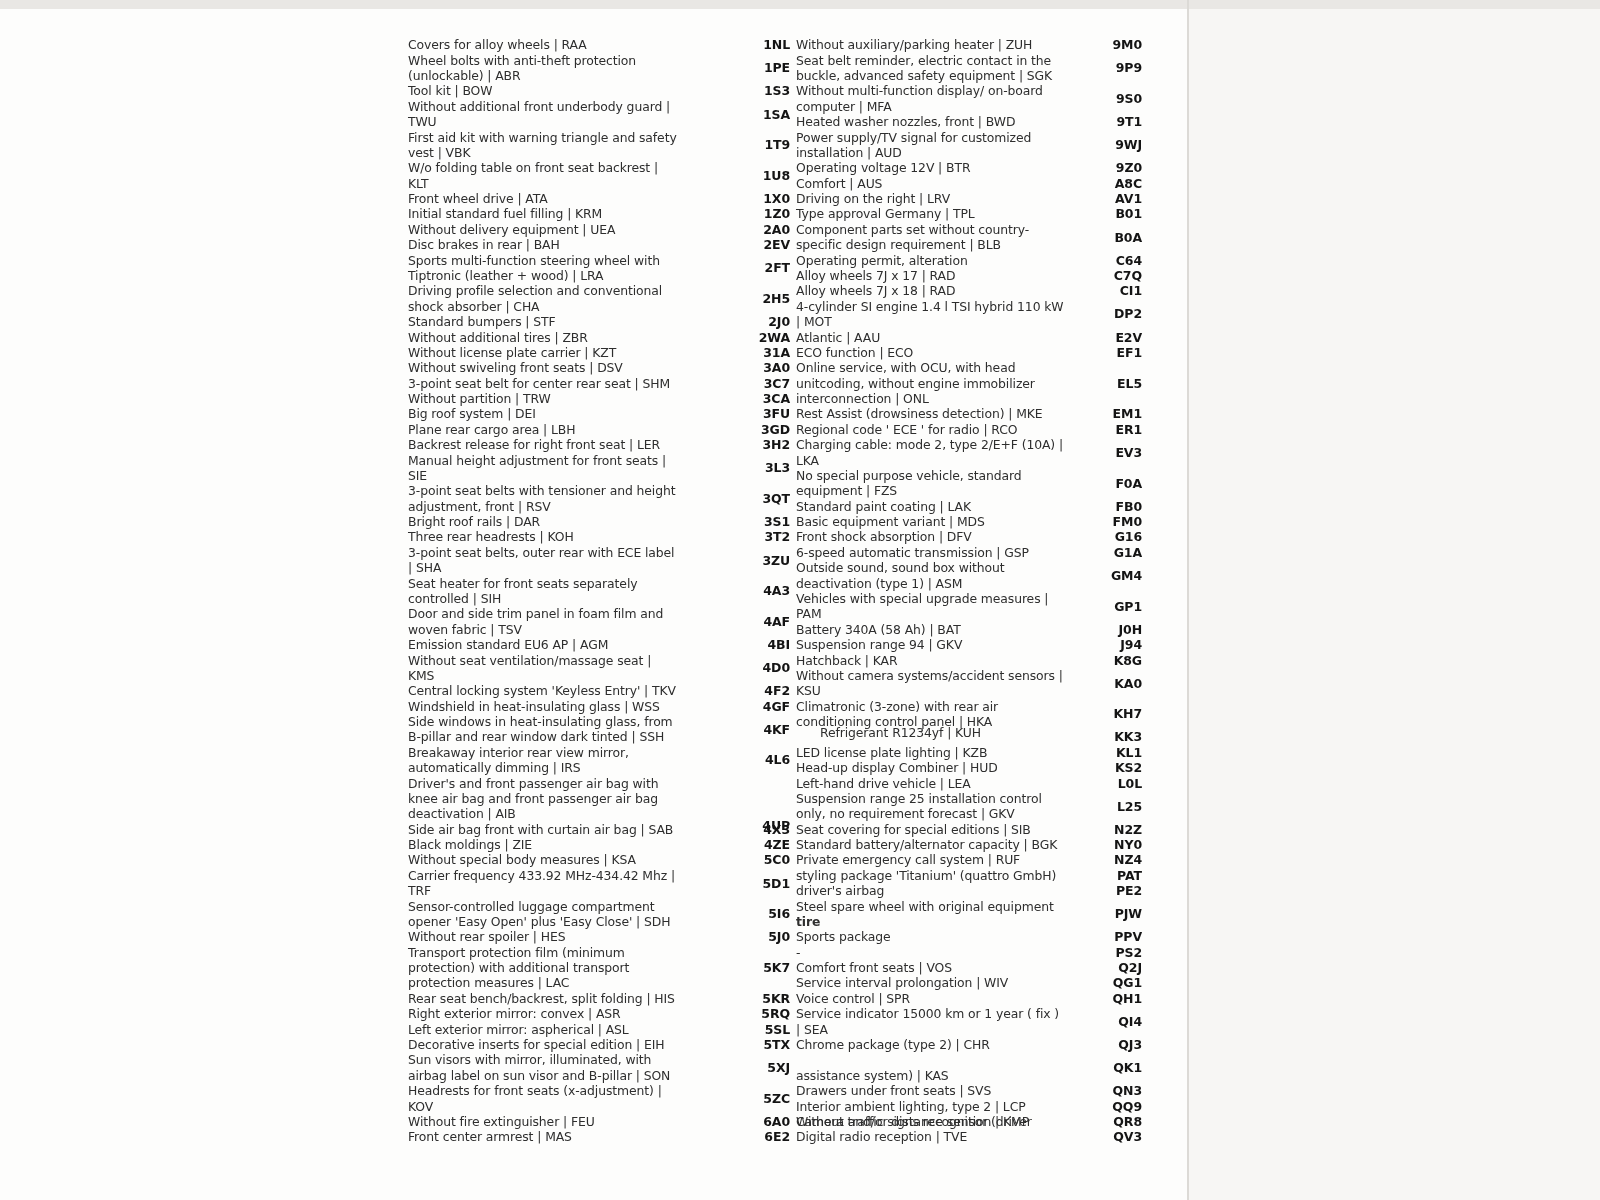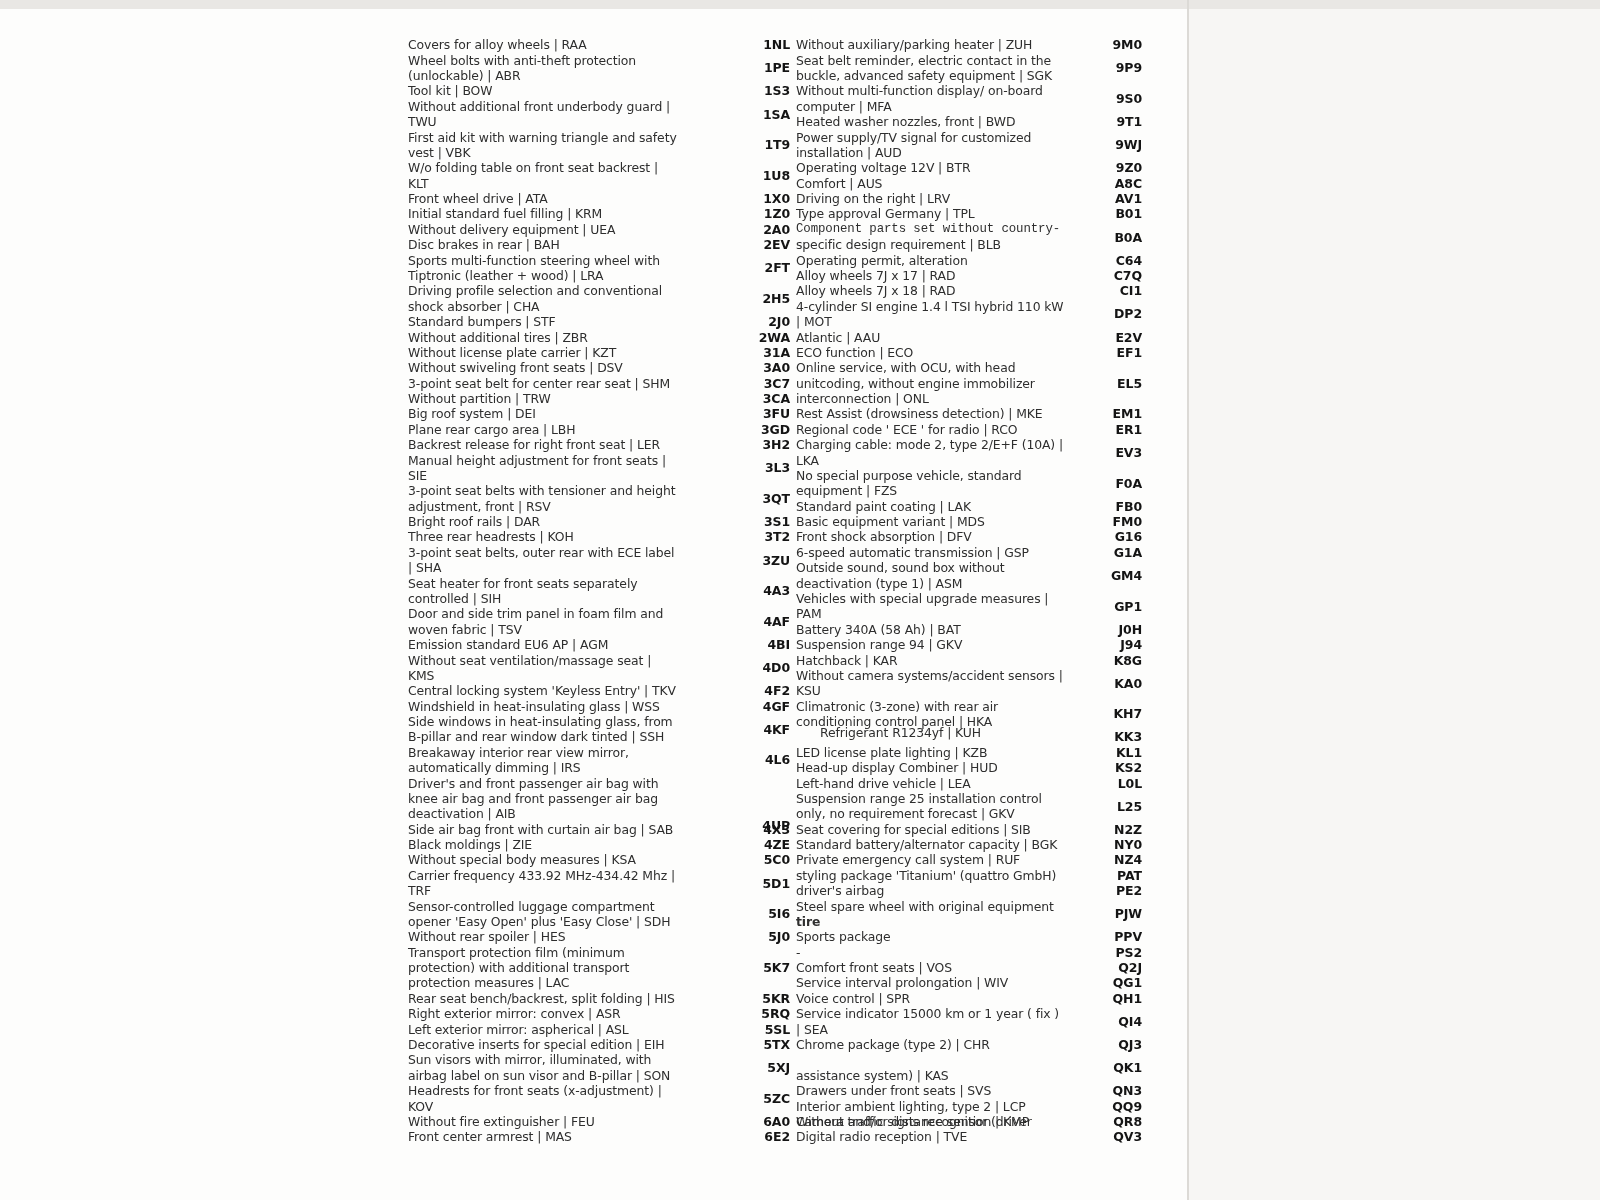--- a/index.html
+++ b/index.html
@@ -158,21 +158,21 @@
       <div class="line" style="top: 68.06px;">buckle, advanced safety equipment | SGK</div>
       <div class="line" style="top: 83.44px;">Without multi-function display/ on-board</div>
       <div class="line" style="top: 98.82px;">computer | MFA</div>
       <div class="line" style="top: 114.2px;">Heated washer nozzles, front | BWD</div>
       <div class="line" style="top: 129.58px;">Power supply/TV signal for customized</div>
       <div class="line" style="top: 144.96px;">installation | AUD</div>
       <div class="line" style="top: 160.34px;">Operating voltage 12V | BTR</div>
       <div class="line" style="top: 175.72px;">Comfort | AUS</div>
       <div class="line" style="top: 191.1px;">Driving on the right | LRV</div>
       <div class="line" style="top: 206.48px; text-align: center;">Type approval Germany | TPL</div>
-      <div class="line" style="top: 221.86px; font-family: Liberation Mono, monospace;">Component parts set without country-</div>
+      <div class="line" style="top: 221.86px;">Component parts set without country-</div>
       <div class="line" style="top: 237.24px;">specific design requirement | BLB</div>
       <div class="line" style="top: 252.62px;">Operating permit, alteration</div>
       <div class="line" style="top: 268px;">Alloy wheels 7J x 17 | RAD</div>
       <div class="line" style="top: 283.38px;">Alloy wheels 7J x 18 | RAD</div>
       <div class="line" style="top: 298.76px;">4-cylinder SI engine 1.4 l TSI hybrid 110 kW</div>
       <div class="line" style="top: 314.14px;">| MOT</div>
       <div class="line" style="top: 329.52px;">Atlantic | AAU</div>
       <div class="line" style="top: 344.9px;">ECO function | ECO</div>
       <div class="line" style="top: 360.28px;">Online service, with OCU, with head</div>
       <div class="line" style="top: 375.66px;">unitcoding, without engine immobilizer</div>

